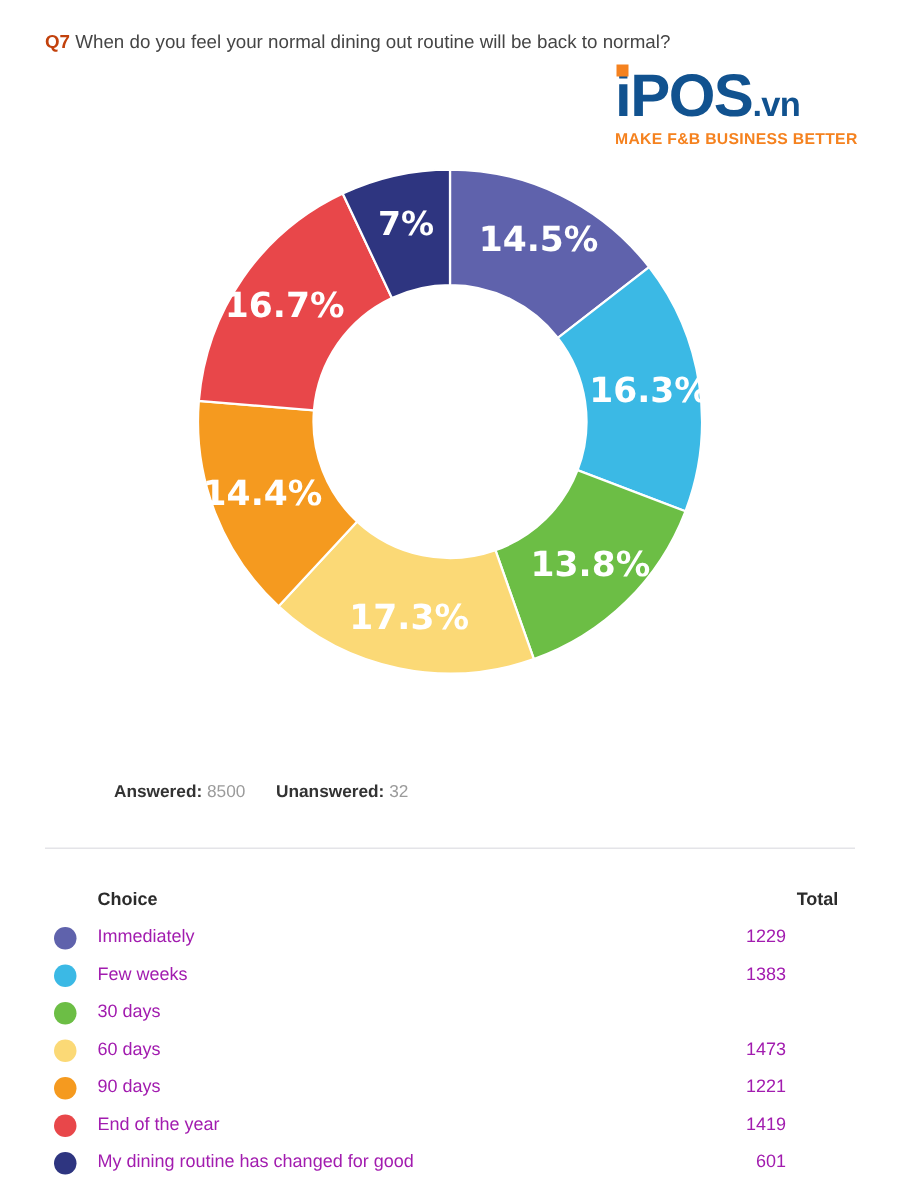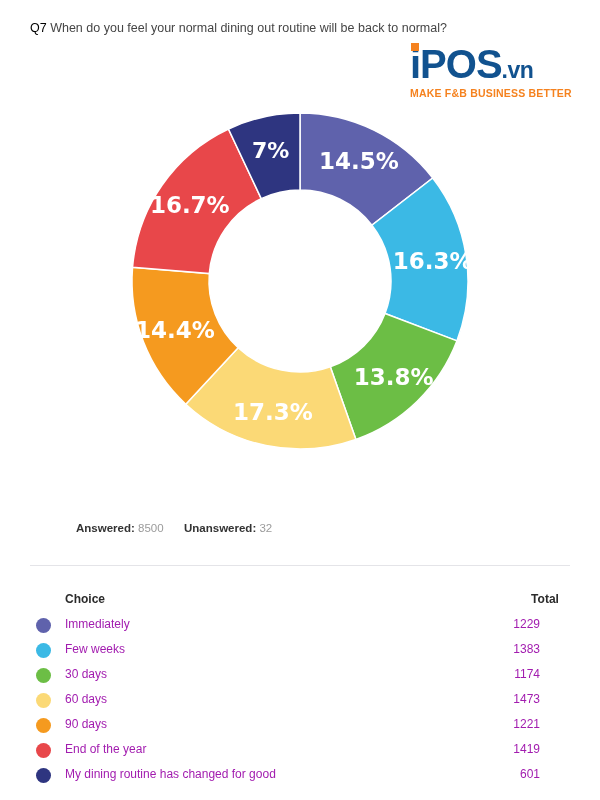--- a/index.html
+++ b/index.html
@@ -21,22 +21,22 @@
   .question {
     position: absolute;
     left: 30px;
     top: 20px;
     width: 420px;
     font-size: 12.5px;
     line-height: 16px;
     color: #454545;
   }
   .question .qnum {
-    font-weight: normal;
-    color: #000000;
+    font-weight: bold;
+    color: #c2410c;
   }
 
   
   .logo {
     position: absolute;
     right: 14px;
     top: 44px;
     width: 176px;
     text-align: left;
   }
@@ -134,21 +134,21 @@
     height: 26px;
     line-height: 26px;
   }
   .cell-choice {
     position: absolute;
     left: 65px;
     white-space: nowrap;
   }
   .cell-total {
     position: absolute;
-    left: 460px;
+    left: 444px;
     width: 80px;
     text-align: right;
   }
   .thead .cell-total { text-align: center; left: 505px; }
   .swatch {
     position: absolute;
     left: 36px;
     top: 6px;
     width: 15px;
     height: 15px;
@@ -212,21 +212,20 @@
         <span class="cell-total">1229</span>
       </div>
       <div class="trow">
         <span class="swatch" style="background: rgb(59, 185, 229);"></span>
         <span class="cell-choice">Few weeks</span>
         <span class="cell-total">1383</span>
       </div>
       <div class="trow">
         <span class="swatch" style="background: rgb(108, 190, 69);"></span>
         <span class="cell-choice">30 days</span>
-        <span class="cell-total">1174</span>
       </div>
       <div class="trow">
         <span class="swatch" style="background: rgb(251, 217, 118);"></span>
         <span class="cell-choice">60 days</span>
         <span class="cell-total">1473</span>
       </div>
       <div class="trow">
         <span class="swatch" style="background: rgb(245, 154, 31);"></span>
         <span class="cell-choice">90 days</span>
         <span class="cell-total">1221</span>

